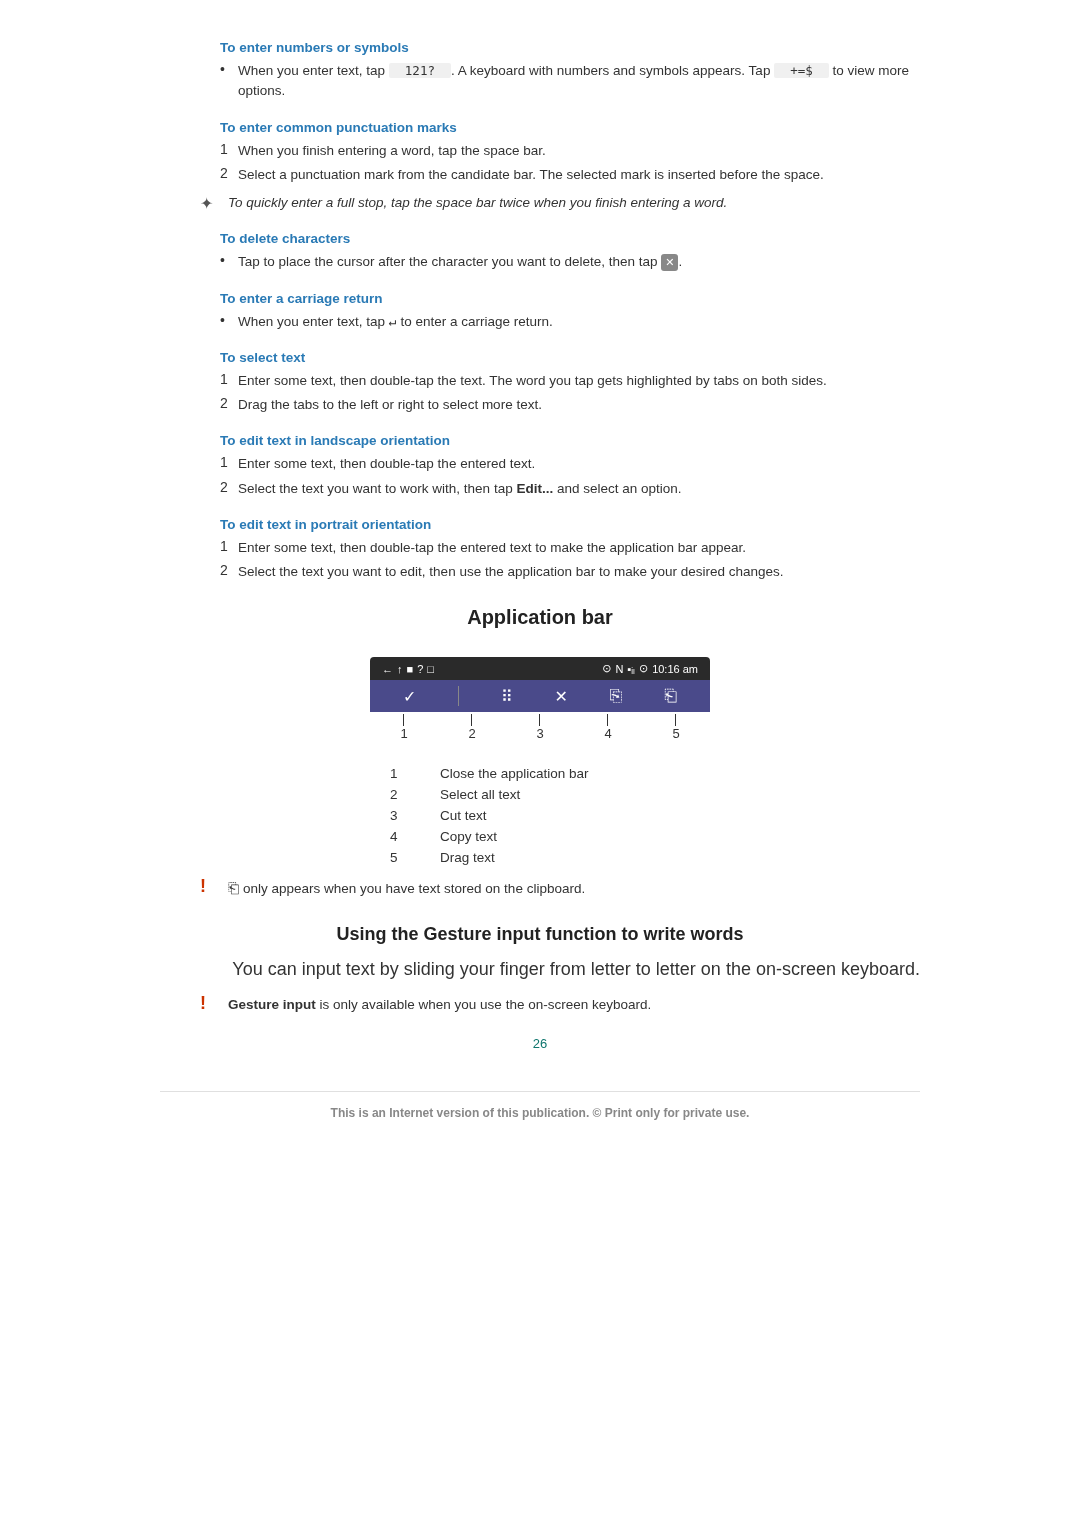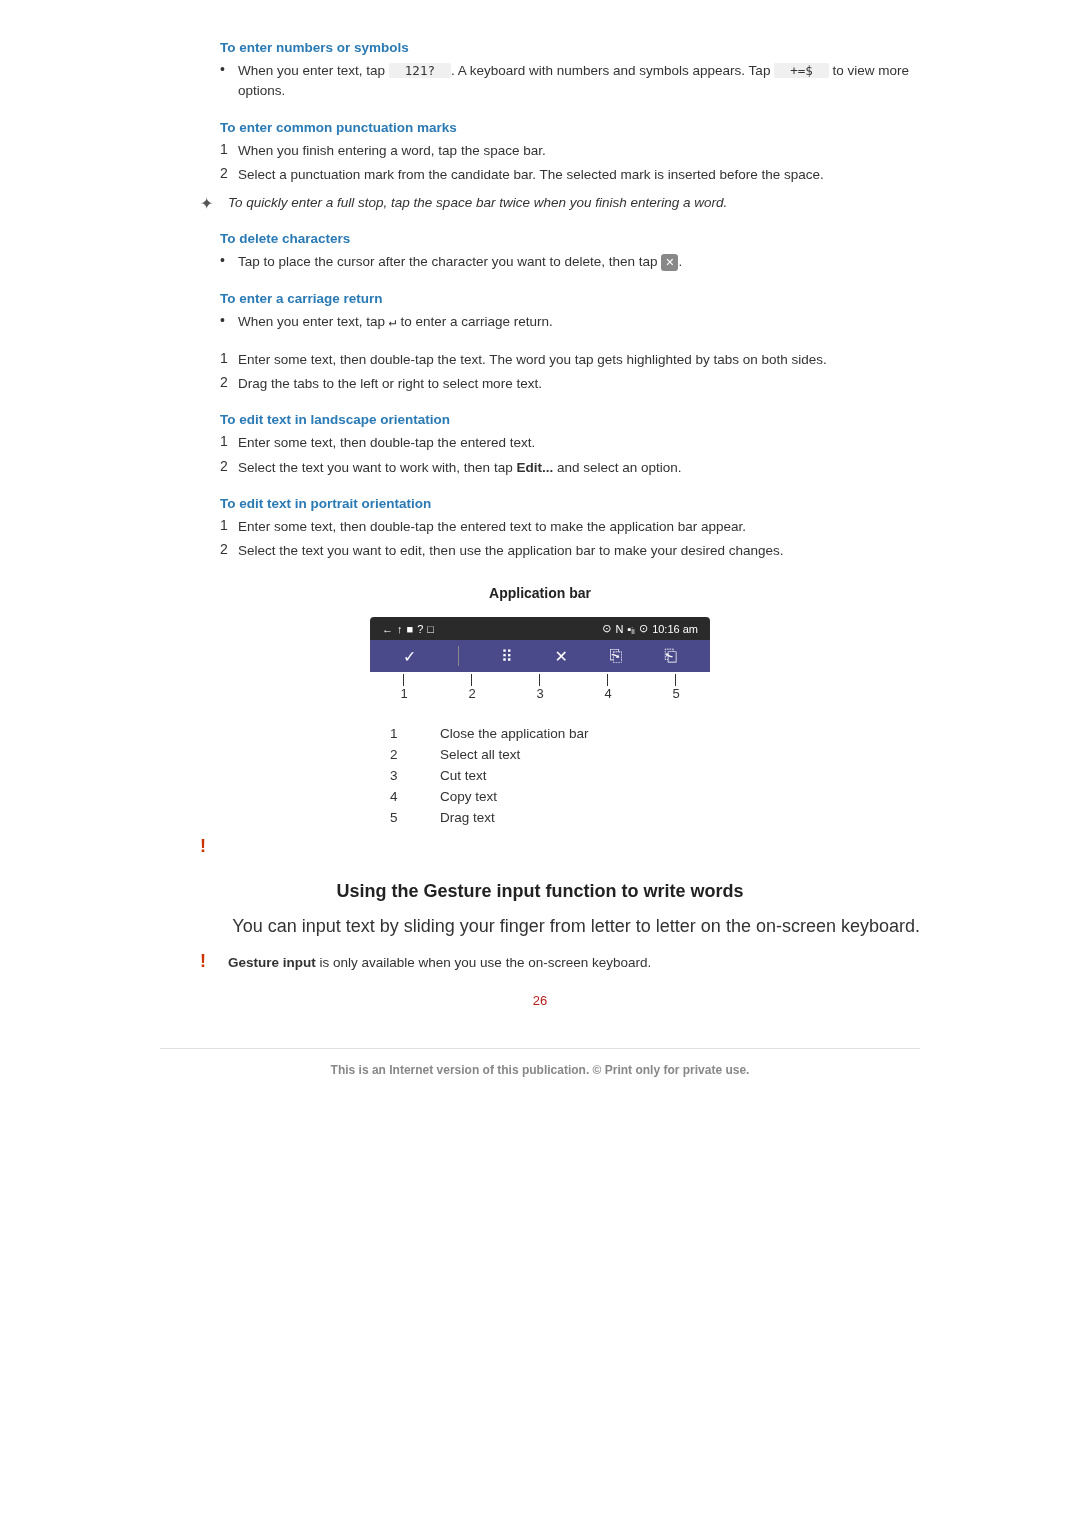--- a/index.html
+++ b/index.html
@@ -78,25 +78,25 @@
       border-radius: 2px;
     }
     .bold-text {
       font-weight: bold;
     }
     
     .app-bar-section {
       margin: 24px 0 18px 0;
     }
     .app-bar-title {
-      font-size: 14px;
+      font-size: 20px;
       font-weight: bold;
       color: #222;
       text-align: center;
-      margin-bottom: 16px;
+      margin-bottom: 28px;
     }
     .phone-bar-container {
       display: flex;
       flex-direction: column;
       align-items: center;
       margin-bottom: 20px;
     }
     .phone-bar {
       background: #2a2a2a;
       border-radius: 4px 4px 0 0;
@@ -210,21 +210,21 @@
       margin-top: 40px;
       text-align: center;
       font-size: 12px;
       color: #888;
       border-top: 1px solid #e0e0e0;
       padding-top: 14px;
       font-weight: bold;
     }
     .page-num {
       font-size: 13px;
-      color: #b91c1c;
+      color: #0f766e;
       text-align: center;
       margin-top: 20px;
       margin-bottom: 10px;
     }
     .delete-icon {
       display: inline-block;
       background: #888;
       border-radius: 3px;
       padding: 0 4px;
       color: #fff;
@@ -280,20 +280,21 @@
     <div class="section-heading">To enter a carriage return</div>
     <div class="bullet-item">
       <span class="bullet-dot">•</span>
       <span class="item-text">
         When you enter text, tap <span class="return-icon">↵</span> to enter a carriage return.
       </span>
     </div>
   </div>
 
   <div class="section-gap">
+    <div class="section-heading">To select text</div>
     <div class="numbered-item">
       <span class="num-label">1</span>
       <span class="item-text">Enter some text, then double-tap the text. The word you tap gets highlighted by tabs on both sides.</span>
     </div>
     <div class="numbered-item">
       <span class="num-label">2</span>
       <span class="item-text">Drag the tabs to the left or right to select more text.</span>
     </div>
   </div>
 
@@ -394,20 +395,23 @@
         <span class="legend-desc">Copy text</span>
       </div>
       <div class="legend-row">
         <span class="legend-num">5</span>
         <span class="legend-desc">Drag text</span>
       </div>
     </div>
 
     <div class="note-row">
       <span class="note-icon">!</span>
+      <span class="note-text">
+        <span style="font-family:monospace; font-size:14px;">⎗</span> only appears when you have text stored on the clipboard.
+      </span>
     </div>
   </div>
 
   <div class="gesture-section">
     <div class="gesture-title">Using the Gesture input function to write words</div>
     <div class="gesture-body">You can input text by sliding your finger from letter to letter on the on-screen keyboard.</div>
     <div class="note-row" style="margin-top:12px;">
       <span class="note-icon">!</span>
       <span class="note-text">
         <span class="bold-text">Gesture input</span> is only available when you use the on-screen keyboard.

